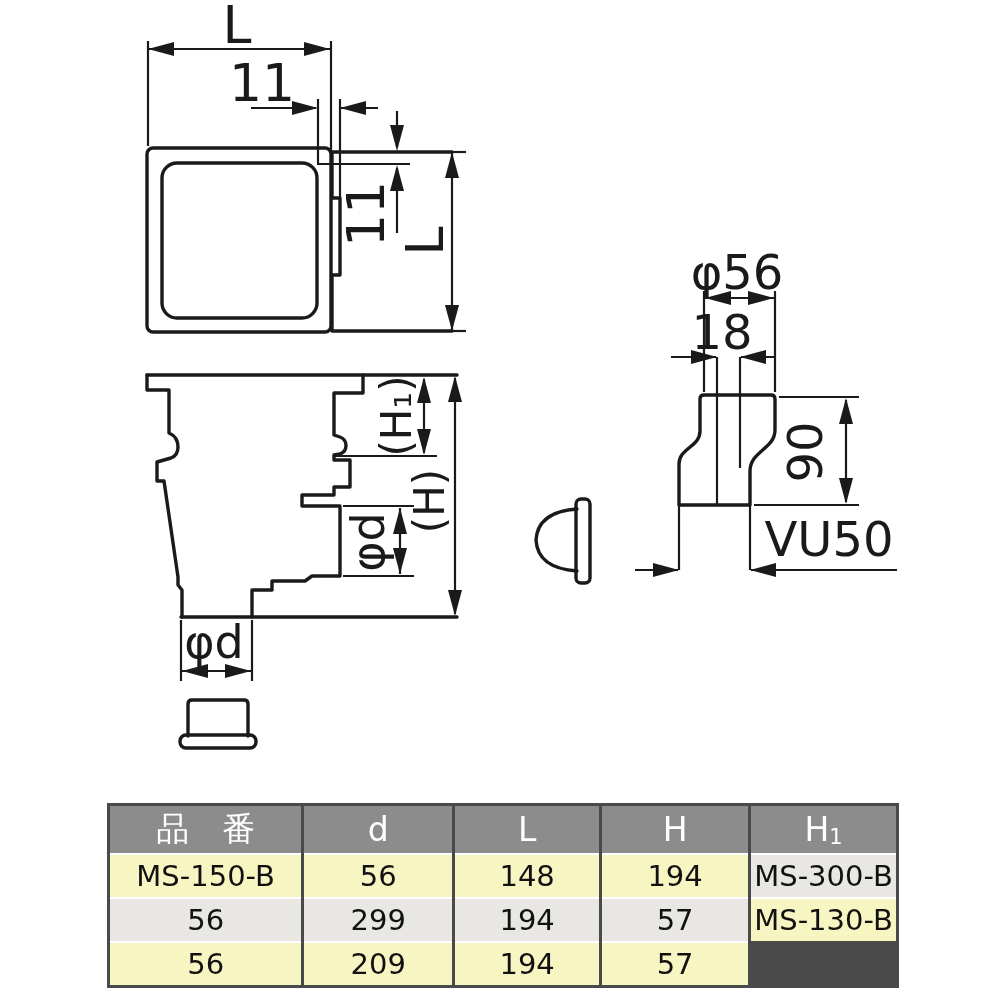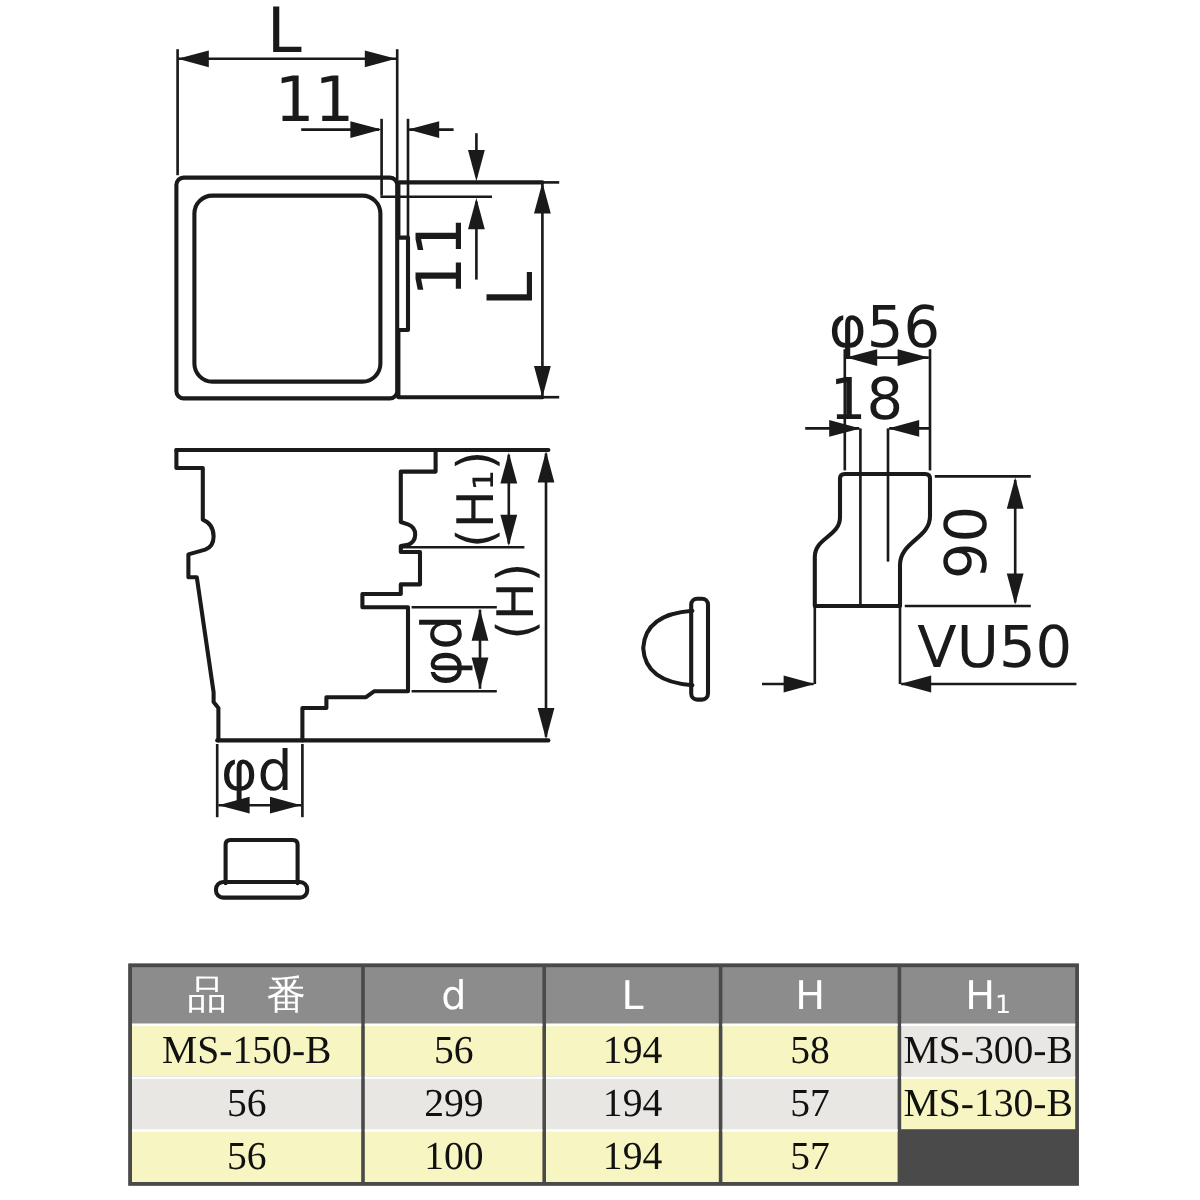--- a/index.html
+++ b/index.html
@@ -13,21 +13,21 @@
   .t-big{font-size:52px;}
   .t-num{font-size:48px;}
   .t-h{font-size:42px;}
   .t-phid{font-size:46px;}
 
   .spec-table{position:absolute;left:107px;top:803px;width:786px;
               border:3px solid #4a4a4a;background:#4a4a4a;
               display:grid;grid-template-columns:194fr 150fr 146fr 148fr 147fr;column-gap:3px;}
   .cell{display:flex;align-items:center;justify-content:center;}
   .head{height:47px;background:#8c8c8c;color:#ffffff;font-size:33px;}
-  .bcell{height:42px;border-top:2px solid #ffffff;font-size:33px;color:#111111;font-family:Liberation Serif, serif;}
+  .bcell{height:42px;border-top:2px solid #ffffff;font-size:29px;color:#111111;}
   .row-a{background:#f7f5c1;}
   .row-b{background:#e9e7e4;}
   .hsub{font-size:21px;margin-top:14px;}
 </style>
 </head>
 <body>
 
 <div class="canvas">
 
 <svg width="1000" height="800" viewBox="0 0 1000 800">
@@ -186,25 +186,25 @@
         <span class="hsub">1</span>
       </div>
 
     <div class="cell bcell row-a">
         <span>MS-150-B</span>
       </div>
     <div class="cell bcell row-a">
         <span>56</span>
       </div>
     <div class="cell bcell row-a">
+        <span>148</span>
+      </div>
+    <div class="cell bcell row-a">
         <span>194</span>
       </div>
-    <div class="cell bcell row-a">
-        <span>58</span>
-      </div>
 
     <div class="cell bcell row-b">
         <span>MS-300-B</span>
       </div>
     <div class="cell bcell row-b">
         <span>56</span>
       </div>
     <div class="cell bcell row-b">
         <span>299</span>
       </div>
@@ -215,21 +215,21 @@
         <span>57</span>
       </div>
 
     <div class="cell bcell row-a">
         <span>MS-130-B</span>
       </div>
     <div class="cell bcell row-a">
         <span>56</span>
       </div>
     <div class="cell bcell row-a">
-        <span>100</span>
+        <span>209</span>
       </div>
     <div class="cell bcell row-a">
         <span>194</span>
       </div>
     <div class="cell bcell row-a">
         <span>57</span>
       </div>
   </div>
 
 </div>

